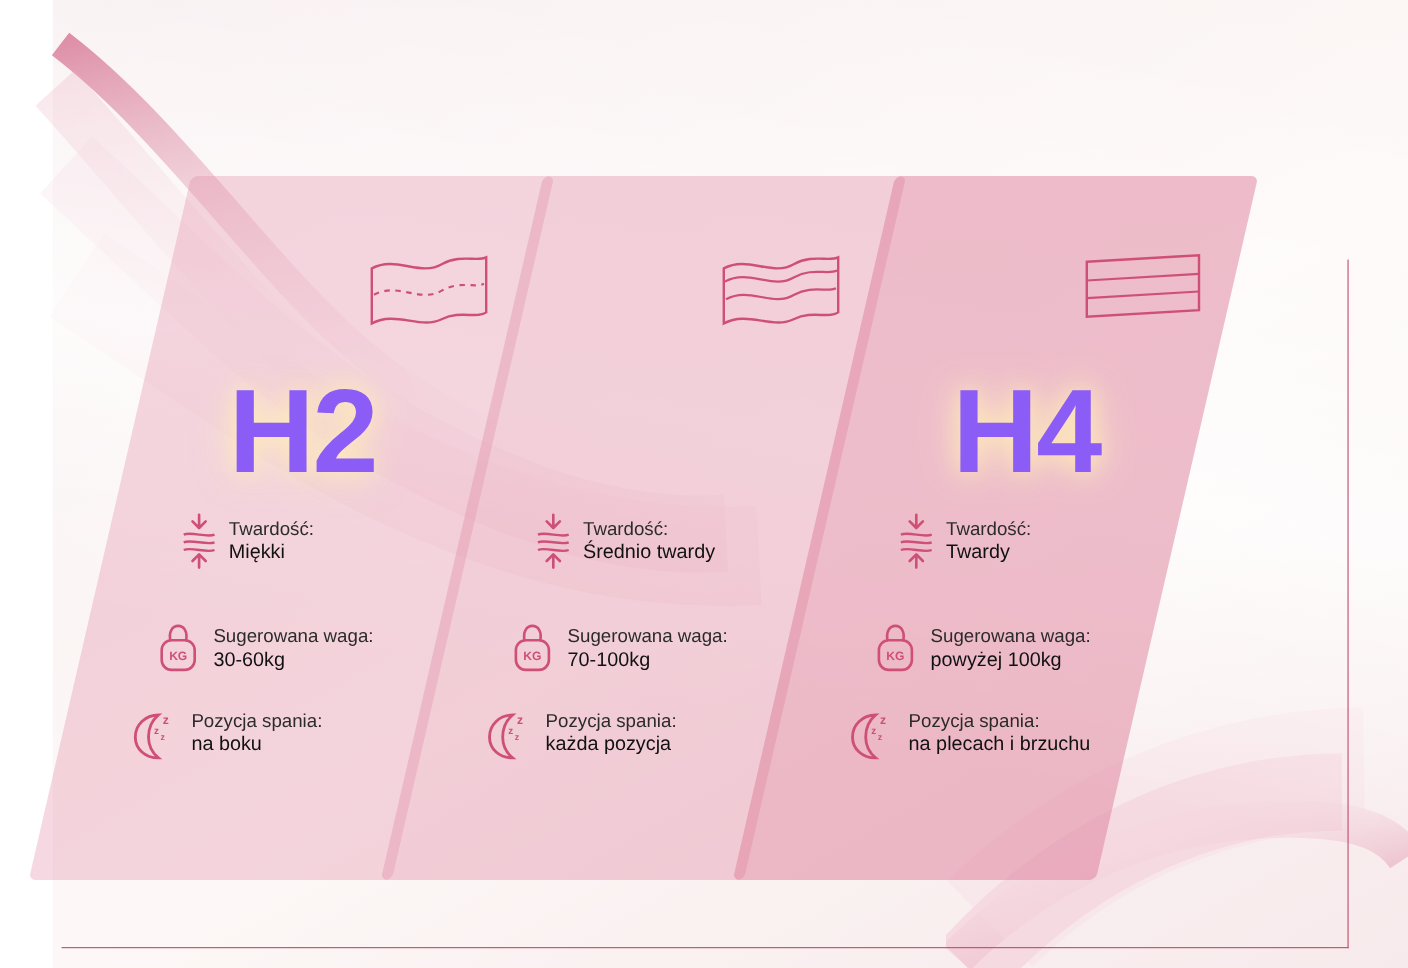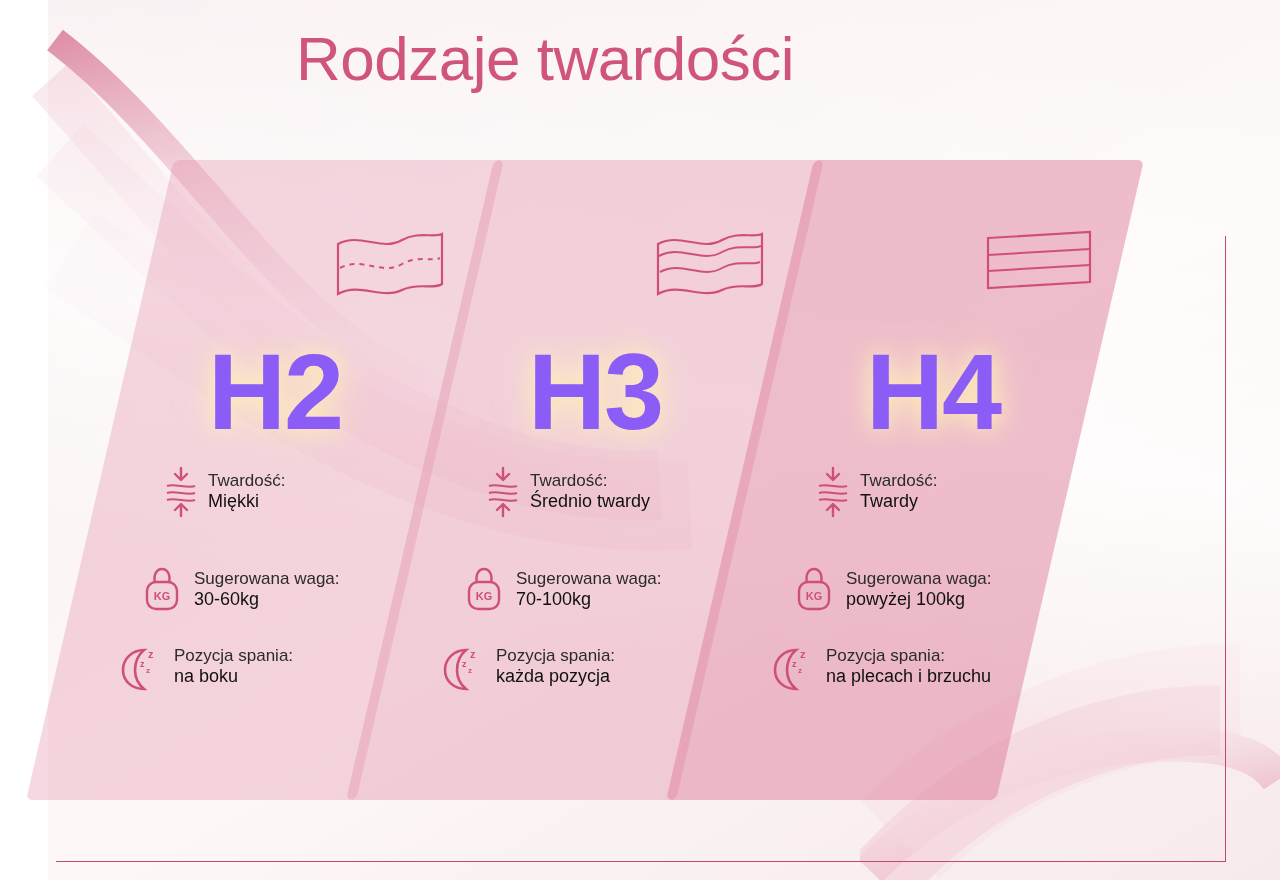--- a/index.html
+++ b/index.html
@@ -129,21 +129,20 @@
 
   <div class="cards">
     <div class="card c1"></div>
     <div class="card c2"></div>
     <div class="card c3"></div>
   </div>
 
   <div class="frame-line frame-v"></div>
   <div class="frame-line frame-h"></div>
 
-  <div class="title">Rodzaje twardości</div>
 
   <div class="col k1">
     <svg class="mat-icon" width="120" height="90" viewBox="0 0 120 90">
       <path d="M8,22 C30,10 52,30 72,18 C88,9 104,16 112,12 L112,62 C104,68 88,60 72,68 C52,78 30,60 8,72 Z" fill="none" stroke="#cf5077" stroke-width="2.2"></path>
       <path d="M10,46 C32,34 52,54 72,42 C88,33 102,40 110,36" fill="none" stroke="#cf5077" stroke-width="2" stroke-dasharray="5 5"></path>
     </svg>
 
     <div class="hlabel">H2</div>
 
     <div class="row r1">
@@ -186,21 +185,20 @@
     </div>
   </div>
 
   <div class="col k2">
     <svg class="mat-icon" width="120" height="90" viewBox="0 0 120 90">
       <path d="M8,22 C30,10 52,30 72,18 C88,9 104,16 112,12 L112,62 C104,68 88,60 72,68 C52,78 30,60 8,72 Z" fill="none" stroke="#cf5077" stroke-width="2.2"></path>
       <path d="M9,34 C31,22 52,42 72,30 C88,21 103,28 111,24" fill="none" stroke="#cf5077" stroke-width="2"></path>
       <path d="M10,50 C32,38 52,58 72,46 C88,37 102,44 110,40" fill="none" stroke="#cf5077" stroke-width="2"></path>
     </svg>
 
-    <div class="hlabel">H3</div>
 
     <div class="row r1">
       <svg width="34" height="52" viewBox="0 0 34 52">
         <path d="M17,2 L17,12 M11,8 L17,14 L23,8" fill="none" stroke="#cf5077" stroke-width="2.4" stroke-linecap="round" stroke-linejoin="round"></path>
         <path d="M3,20 C10,17 24,23 31,20" fill="none" stroke="#cf5077" stroke-width="2.2"></path>
         <path d="M3,27 C10,24 24,30 31,27" fill="none" stroke="#cf5077" stroke-width="2.2"></path>
         <path d="M3,34 C10,31 24,37 31,34" fill="none" stroke="#cf5077" stroke-width="2.2"></path>
         <path d="M17,50 L17,40 M11,44 L17,38 L23,44" fill="none" stroke="#cf5077" stroke-width="2.4" stroke-linecap="round" stroke-linejoin="round"></path>
       </svg>
       <div class="txt">

